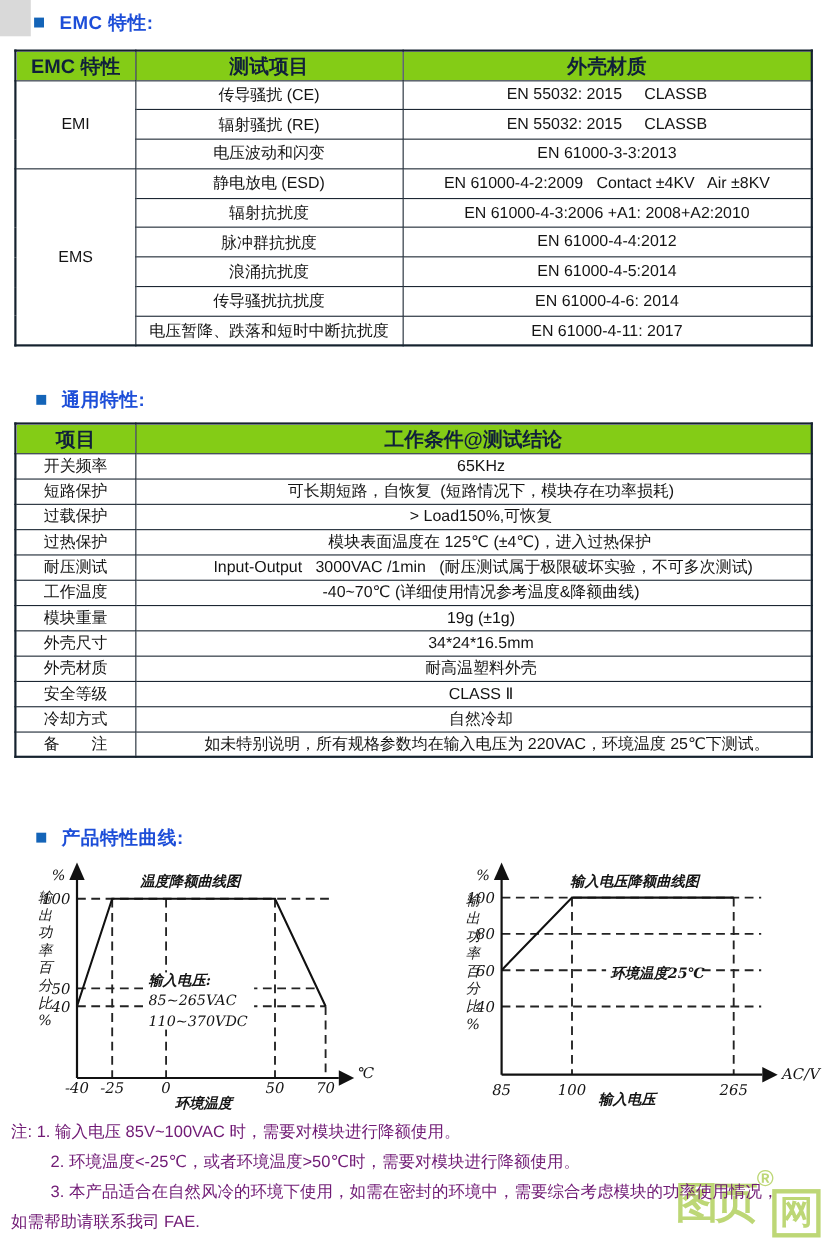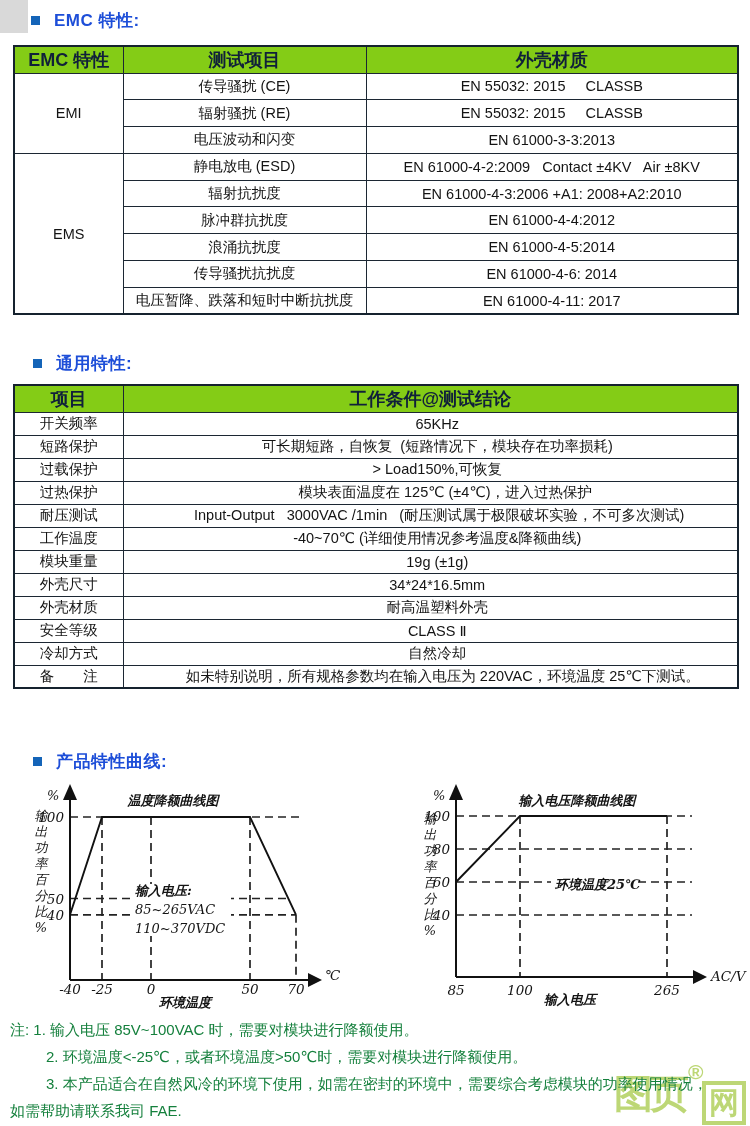--- a/index.html
+++ b/index.html
@@ -23,21 +23,21 @@
   .charts svg{position:absolute;z-index:1;}
   svg text{font-family:"DejaVu Serif","Liberation Serif",serif;font-style:italic;fill:#141414;}
   svg .t13{font-size:13px;}
   svg .t14{font-size:13.5px;}
   svg .b{font-weight:bold;}
   svg .dash{stroke:#232323;stroke-width:1.7;stroke-dasharray:8 5;fill:none;}
   svg .axis{stroke:#111;stroke-width:2;fill:none;}
   svg .curve{stroke:#111;stroke-width:1.9;fill:none;}
   svg .arrow{fill:#111;stroke:none;}
   .notes{position:absolute;left:10px;top:1016px;width:736px;font-size:15px;
-         color:#15803d;z-index:2;}
+         color:#701a75;z-index:2;}
   .note-line{line-height:27px;white-space:pre;}
   .note-line.indent{padding-left:36px;}
   .watermark{position:absolute;left:612px;top:1062px;width:140px;height:70px;
              color:#bdd776;z-index:1;font-family:"Liberation Sans",sans-serif;}
   .wm-main{position:absolute;left:2px;top:12px;font-size:39px;font-weight:bold;
            letter-spacing:-3px;line-height:1;}
   .wm-box{position:absolute;left:90px;top:19px;width:36px;height:36px;border:4px solid #bdd776;
           font-size:30px;font-weight:bold;text-align:center;line-height:36px;}
   .wm-reg{position:absolute;left:76px;top:-2px;font-size:21px;font-weight:bold;}
 </style>

